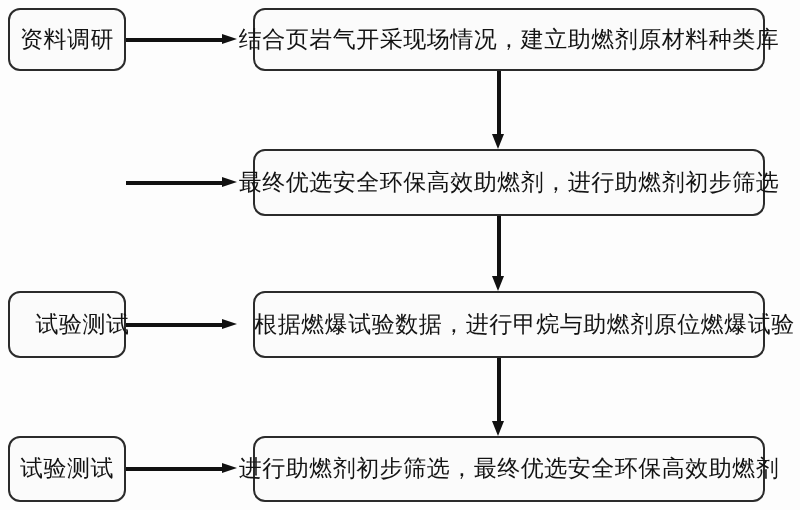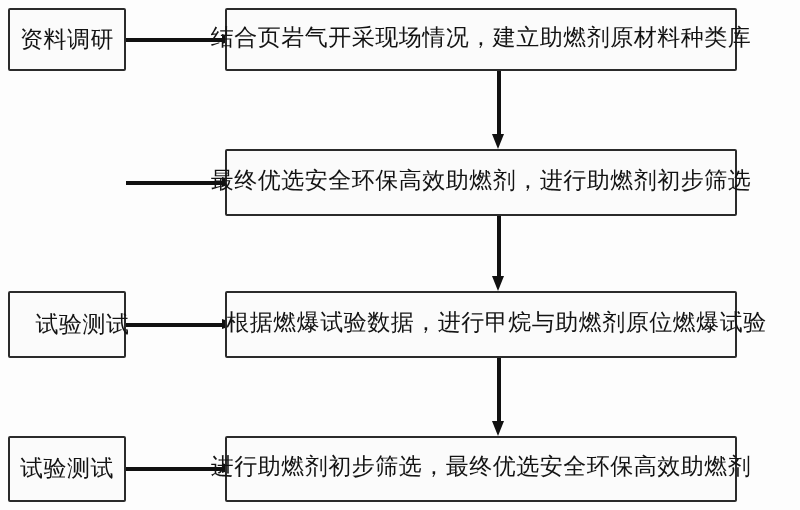--- a/index.html
+++ b/index.html
@@ -13,40 +13,39 @@
     height: 510px;
     background: #fdfdfd;
     font-family: "DejaVu Sans", "Liberation Sans", sans-serif;
     overflow: hidden;
   }
   .node {
     position: absolute;
     box-sizing: border-box;
     background: #fbfbfb;
     border: 2px solid #2b2b2b;
-    border-radius: 2px;
+    border-radius: 12px;
     display: flex;
     align-items: center;
     justify-content: center;
     color: #131313;
     line-height: 1.1;
     white-space: nowrap;
   }
   .node.stage {
     left: 8px;
     width: 118px;
     font-size: 23px;
     letter-spacing: 0.5px;
   }
   .node.action {
-    left: 225px;
+    left: 253px;
     width: 512px;
     font-size: 23px;
     letter-spacing: 0.5px;
-    font-family: Liberation Mono, monospace;
   }
   .row-y-0 { top: 8px;   height: 63px; }
   .row-y-1 { top: 149px; height: 67px; }
   .row-y-2 { top: 291px; height: 67px; padding-left: 31px; }
   .row-y-3 { top: 436px; height: 66px; }
 
   
   .h-arrow {
     position: absolute;
     left: 126px;

